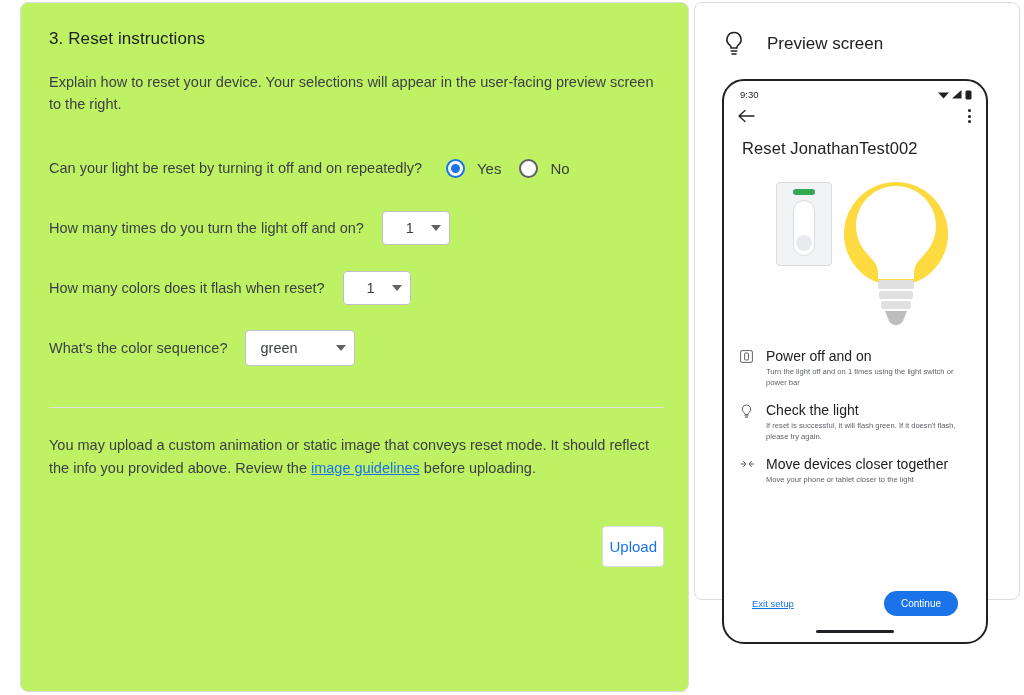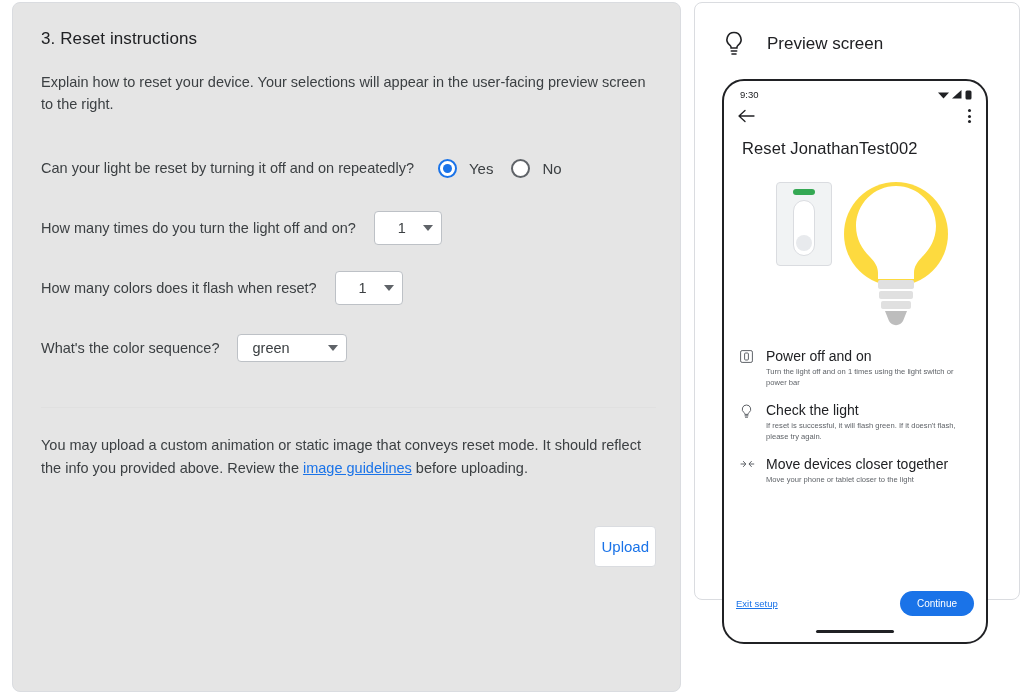--- a/index.html
+++ b/index.html
@@ -14,23 +14,23 @@
   .page {
     position: relative;
     width: 1024px;
     height: 695px;
     background: #ffffff;
   }
 
   
   .left-card {
     position: absolute;
-    left: 12px; top: 2px;
+    left: 20px; top: 2px;
     width: 669px; height: 690px;
-    background: #e5e5e5;
+    background: #bef264;
     border: 1px solid #dadce0;
     border-radius: 8px;
   }
   .left-inner { padding: 26px 28px 0 28px; }
 
   .section-title {
     font-size: 17px;
     font-weight: 500;
     color: #202124;
     letter-spacing: 0.1px;
@@ -91,21 +91,21 @@
     border-radius: 4px;
     height: 34px;
     background: #fff;
     padding: 0 8px 0 14px;
     cursor: pointer;
     margin-left: 18px;
   }
   .select-value { font-size: 14.5px; color: #3c4043; }
   .select.num { width: 68px; }
   .select.num .select-value { flex: 1; text-align: center; }
-  .select.wide { width: 110px; height: 28px; }
+  .select.wide { width: 110px; height: 36px; }
   .caret {
     width: 0; height: 0;
     border-left: 5px solid transparent;
     border-right: 5px solid transparent;
     border-top: 6px solid #5f6368;
     margin-left: 8px;
   }
 
   .divider {
     height: 1px;
@@ -272,21 +272,21 @@
     line-height: 11px;
     color: #5f6368;
   }
 
   .phone-actions {
     position: absolute;
     left: 0; right: 0; bottom: 26px;
     display: flex;
     align-items: center;
     justify-content: space-between;
-    padding: 0 12px;
+    padding: 0 28px;
   }
   .exit-link {
     font-size: 9.5px;
     color: #1a73e8;
     text-decoration: underline;
     cursor: pointer;
   }
   .continue-btn {
     background: #1a73e8;
     color: #fff;

